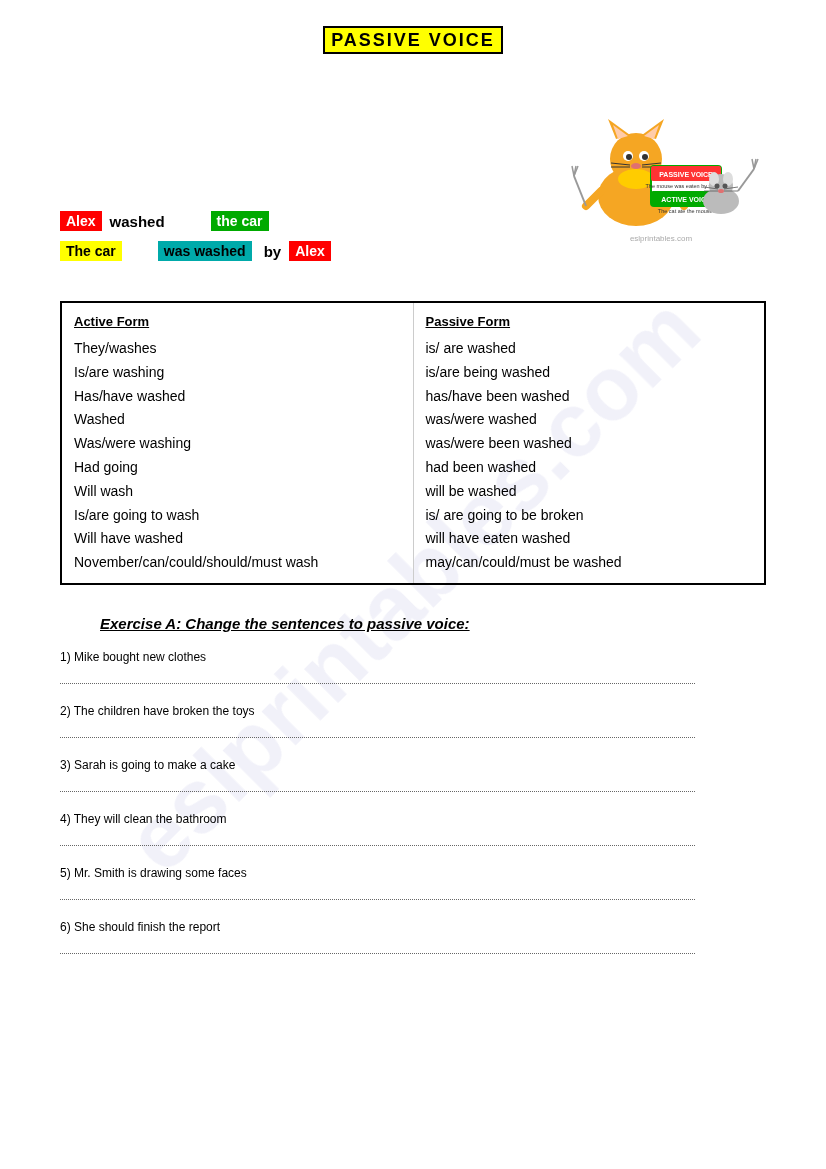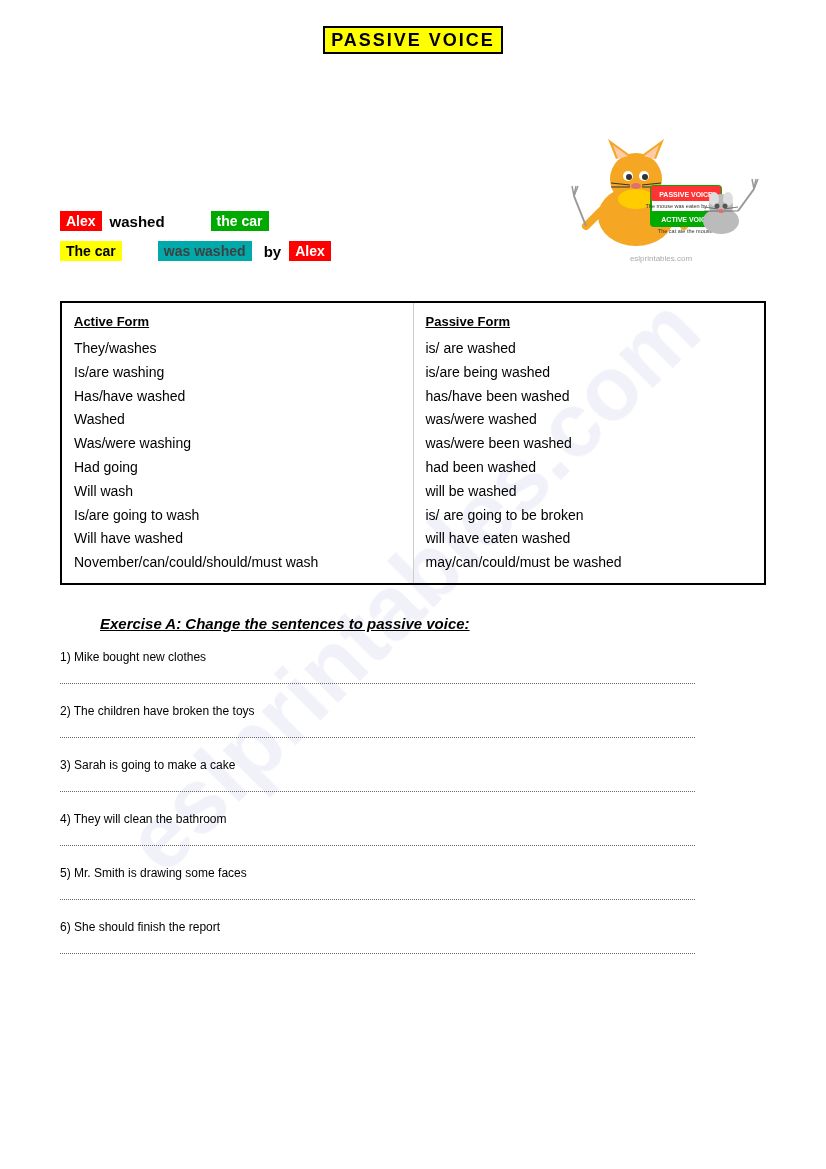--- a/index.html
+++ b/index.html
@@ -42,21 +42,21 @@
       background-color: #ffff00;
       padding: 2px 6px;
       border: 2px solid #000;
       text-transform: uppercase;
     }
 
     
     .top-section {
       display: flex;
       justify-content: space-between;
-      align-items: flex-end;
+      align-items: center;
       margin-bottom: 30px;
     }
 
     .top-left {
       flex: 1;
     }
 
     
     .cat-image {
       width: 210px;
@@ -90,21 +90,21 @@
 
     .tag-green {
       background-color: #00aa00;
       color: #fff;
       padding: 2px 6px;
       font-size: 14px;
     }
 
     .tag-teal {
       background-color: #00aaaa;
-      color: #404040;
+      color: #000000;
       padding: 2px 6px;
       font-size: 14px;
     }
 
     .plain-text {
       font-size: 15px;
     }
 
     
     .forms-table {

